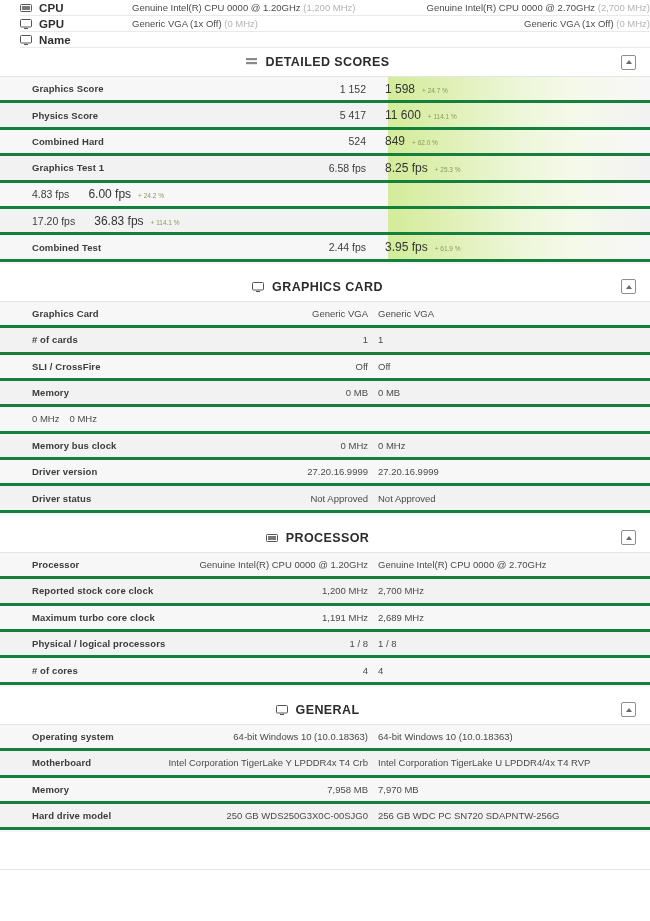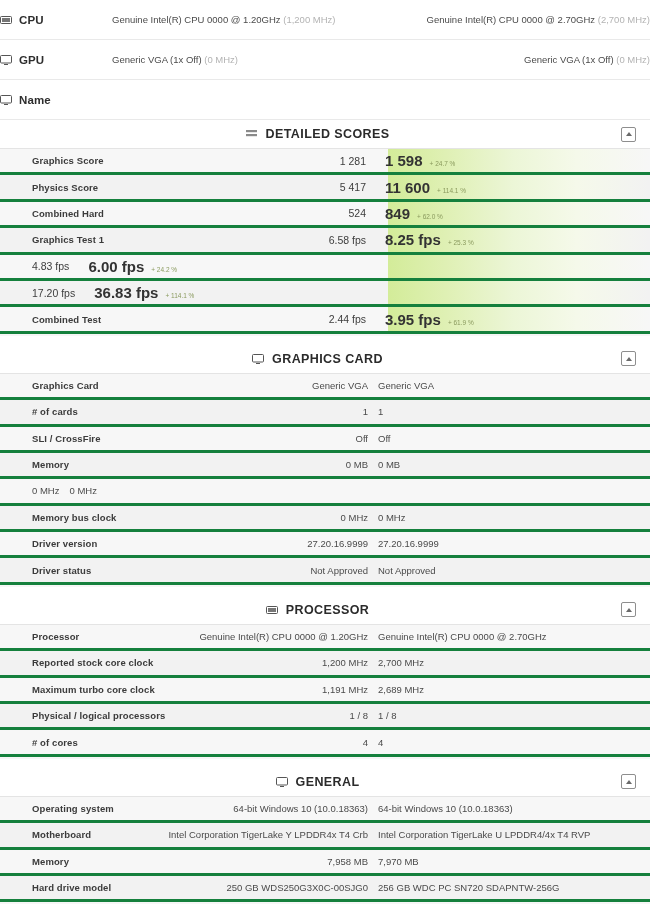--- a/index.html
+++ b/index.html
@@ -9,24 +9,25 @@
     font-family:"Liberation Sans", sans-serif;
     color:#3a3a3a;
     -webkit-font-smoothing:antialiased;
   }
   .page{width:650px;position:relative;overflow:hidden;}
 
   
   .top-row{
     display:flex;
     align-items:center;
-    height:40px;
+    height:16px;
     border-bottom:1px solid #e9e9e9;
     padding:0 0;
     box-sizing:border-box;
+    margin-left:20px;
   }
   .top-row .label{
     width:112px;
     flex:0 0 112px;
     display:flex;
     align-items:center;
     gap:7px;
     font-size:11.5px;
     font-weight:bold;
     color:#2e2e2e;
@@ -108,21 +109,21 @@
     z-index:2;
     box-sizing:border-box;
   }
 
   
   .tbl-scores .trow .v1{font-size:10.5px;color:#3d3d3d;padding-right:8px;}
   .tbl-scores .trow .v2{
     display:flex;align-items:baseline;gap:7px;
     padding-left:11px;
   }
-  .tbl-scores .score-main{font-size:15px;font-weight:bold;color:#333;text-align:center;}
+  .tbl-scores .score-main{font-size:12px;font-weight:normal;color:#333;text-align:center;}
   .tbl-scores .score-pct{font-size:6.5px;color:#8a9a5e;white-space:nowrap;}
   .greenband{
     position:absolute;
     left:388px;
     top:0;bottom:0;
     width:262px;
     background:linear-gradient(to right,#d3ec99 0%,#dff0b4 22%,#ecf6d7 48%,#f5f9ea 72%,rgba(246,246,246,0) 100%);
     z-index:1;
     pointer-events:none;
   }
@@ -207,21 +208,21 @@
     </div>
     <span class="expander">
         <i></i>
       </span>
   </div>
 
   <div class="tbl tbl-scores">
     <div class="trow">
       <span class="greenband"></span>
       <div class="k">Graphics Score</div>
-      <div class="v1">1 281</div>
+      <div class="v1">1 152</div>
       <div class="v2">
         <span class="score-main">1 598</span>
         <span class="score-pct">+ 24.7 %</span>
       </div>
     </div>
     <div class="trow">
       <span class="greenband"></span>
       <div class="k">Physics Score</div>
       <div class="v1">5 417</div>
       <div class="v2">

